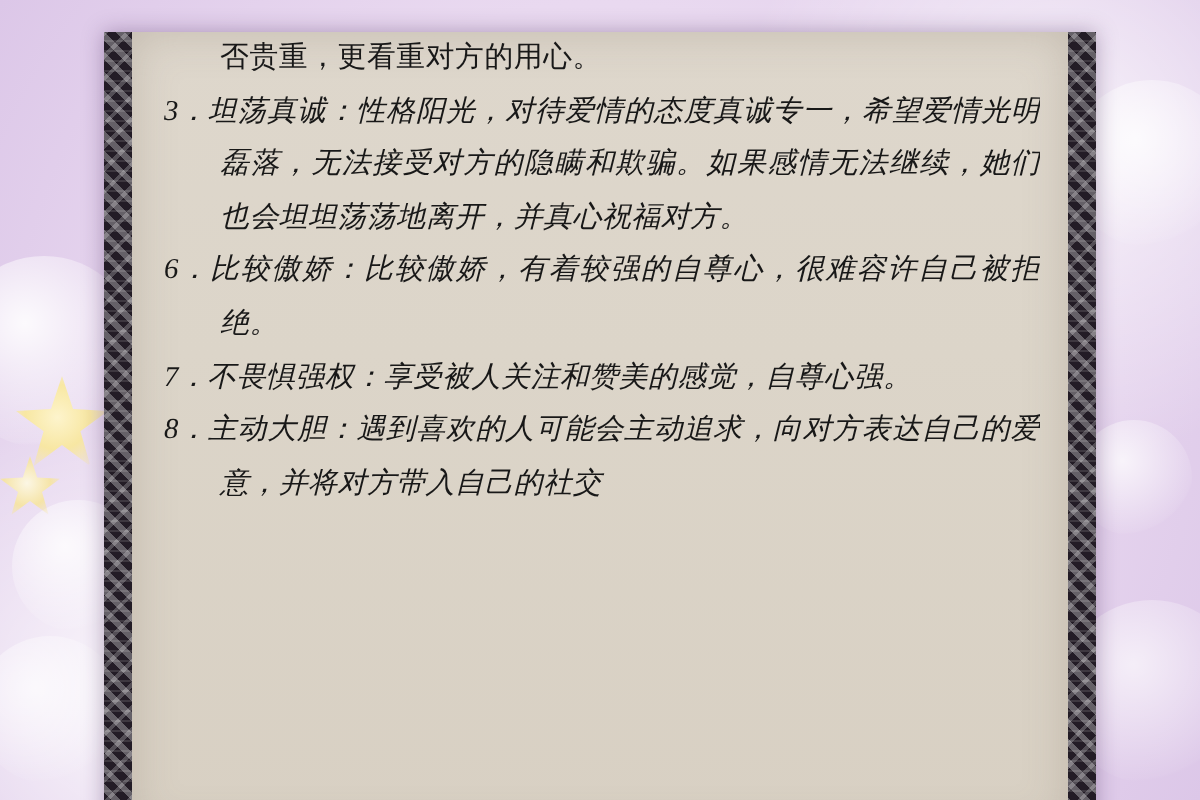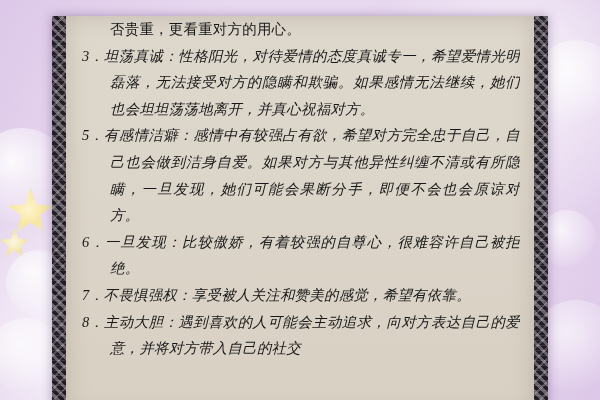--- a/index.html
+++ b/index.html
@@ -139,25 +139,24 @@
 
   <div class="card-frame">
     <div class="card-inner">
       <div class="content">
 
         <p class="line-top">否贵重，更看重对方的用心。</p>
 
         <p class="item"><span class="num">3．</span><span>坦荡真诚：</span><span>性格阳光，对待爱情的态度真诚专一，希望爱情光明磊落，无法接受对方的隐瞒和欺骗。如果感情无法继续，她们也会坦坦荡荡地离开，并真心祝福对方。</span></p>
 
 
-        <p class="item"><span class="num">5．</span><span>有感情洁癖：</span><span>感情中有较强占有欲，希望对方完全忠于自己，自己也会做到洁身自爱。如果对方与其他异性纠缠不清或有所隐瞒，一旦发现，她们可能会果断分手，即便不会也会原谅对方。</span></p>
 
-        <p class="item"><span class="num">6．</span><span>一旦发现：</span><span>比较傲娇，有着较强的自尊心，很难容许自己被拒绝。</span></p>
+        <p class="item"><span class="num">6．</span><span>比较傲娇：</span><span>比较傲娇，有着较强的自尊心，很难容许自己被拒绝。</span></p>
 
-        <p class="item"><span class="num">7．</span><span>不畏惧强权：</span><span>享受被人关注和赞美的感觉，希望有依靠。</span></p>
+        <p class="item"><span class="num">7．</span><span>不畏惧强权：</span><span>享受被人关注和赞美的感觉，自尊心强。</span></p>
 
         <p class="item"><span class="num">8．</span><span>主动大胆：</span><span>遇到喜欢的人可能会主动追求，向对方表达自己的爱意，并将对方带入自己的社交</span></p>
 
       </div>
     </div>
   </div>
 
 </div>
 
 </body></html>

